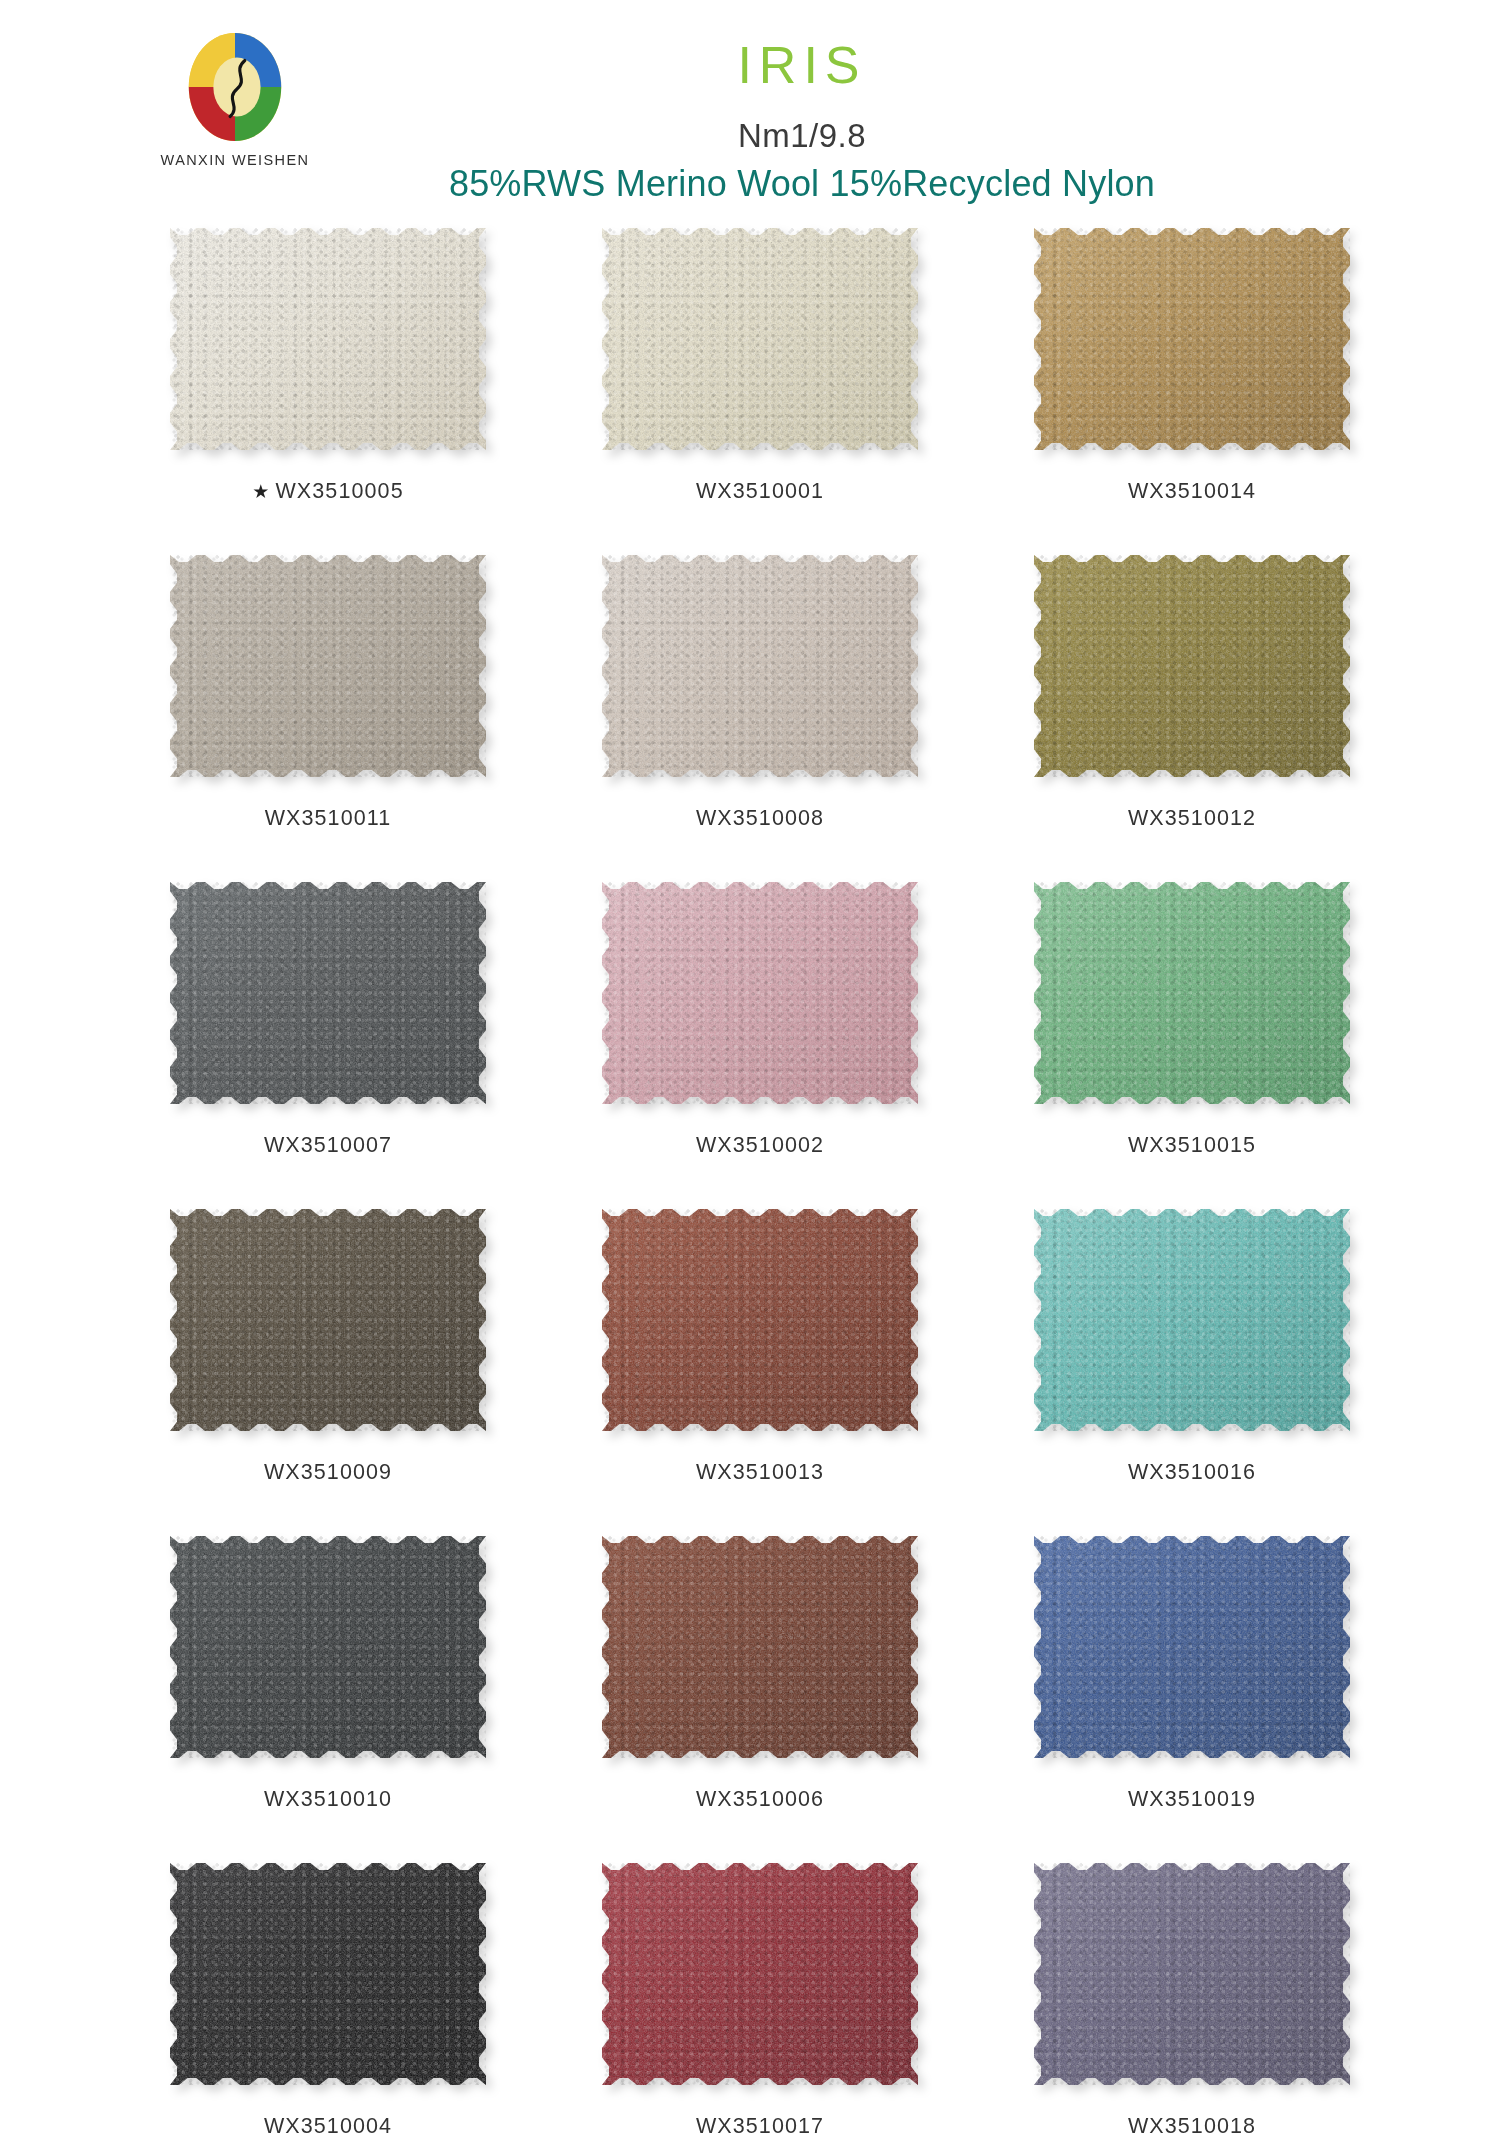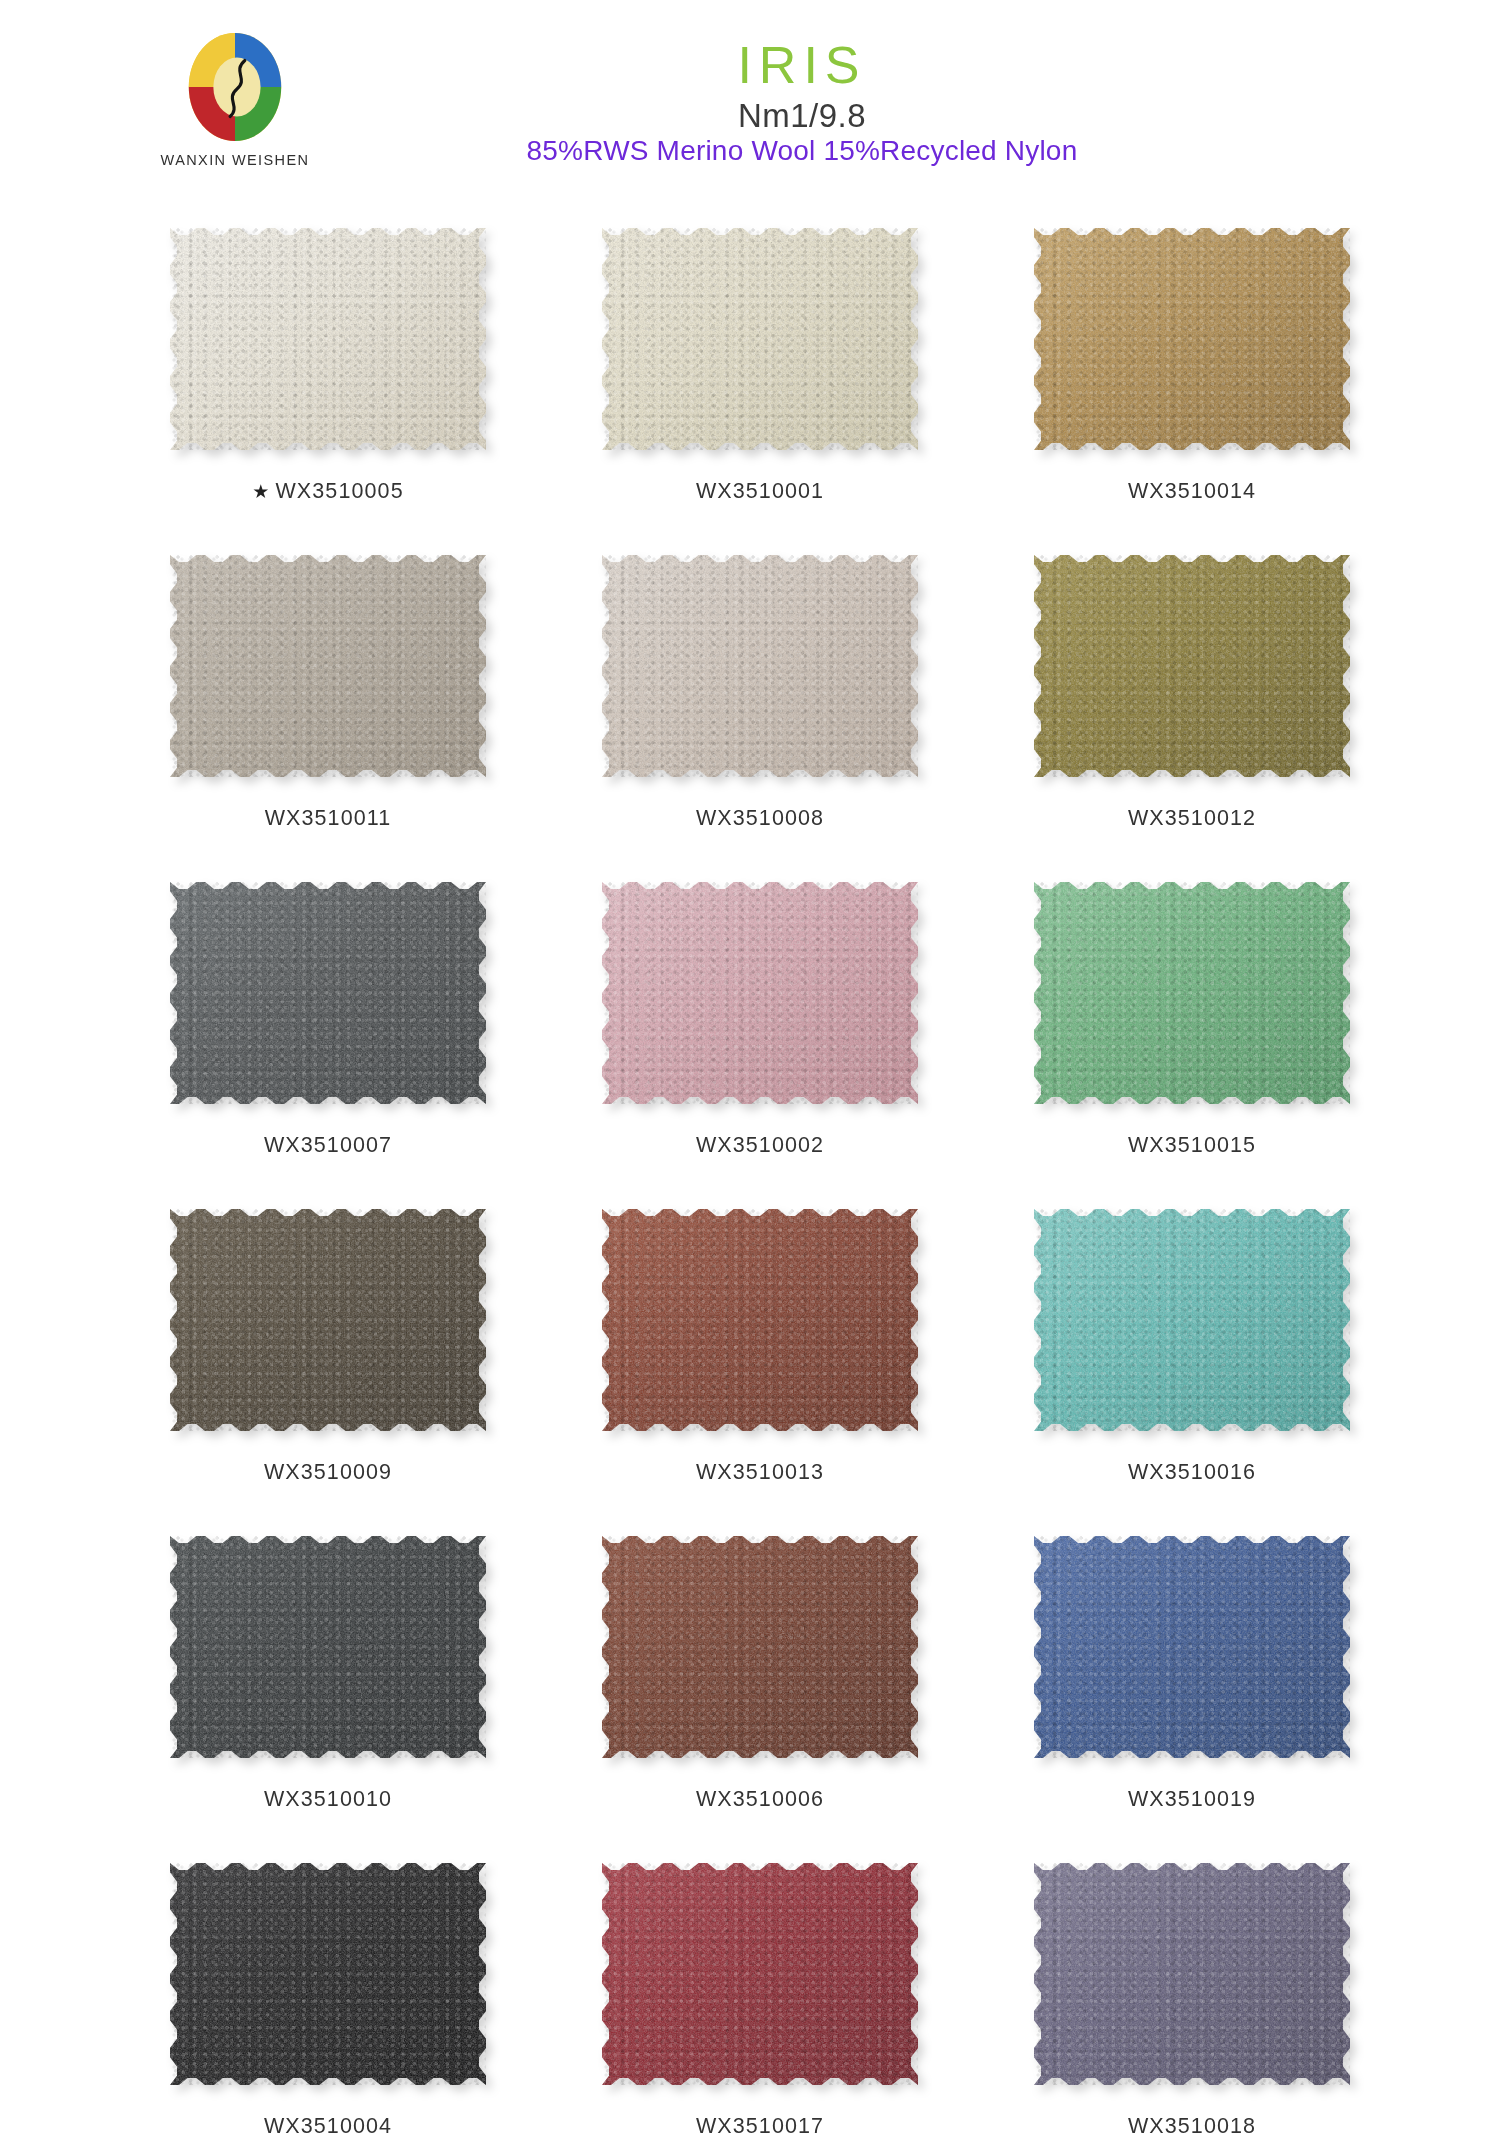--- a/index.html
+++ b/index.html
@@ -54,32 +54,33 @@
   }
   .quality-name {
     font-family: "Liberation Sans", sans-serif;
     font-size: 52px;
     letter-spacing: 7px;
     font-weight: 400;
     color: #8CC63E;
     line-height: 1.05;
   }
   .yarn-count {
-    margin-top: 4px;
+    margin-top: 24px;
     font-family: "Liberation Sans", sans-serif;
     font-size: 33px;
     font-weight: 300;
     color: #3b3b3b;
     letter-spacing: 0.5px;
   }
   .composition {
+    margin-top: 8px;
     font-family: "Liberation Sans", sans-serif;
-    font-size: 28px;
+    font-size: 36px;
     font-weight: 300;
-    color: #6d28d9;
+    color: #0f766e;
     letter-spacing: 0.2px;
   }
 
   
   .grid {
     position: absolute;
     top: 228px;
     left: 120px;
     width: 1280px;
     display: grid;

